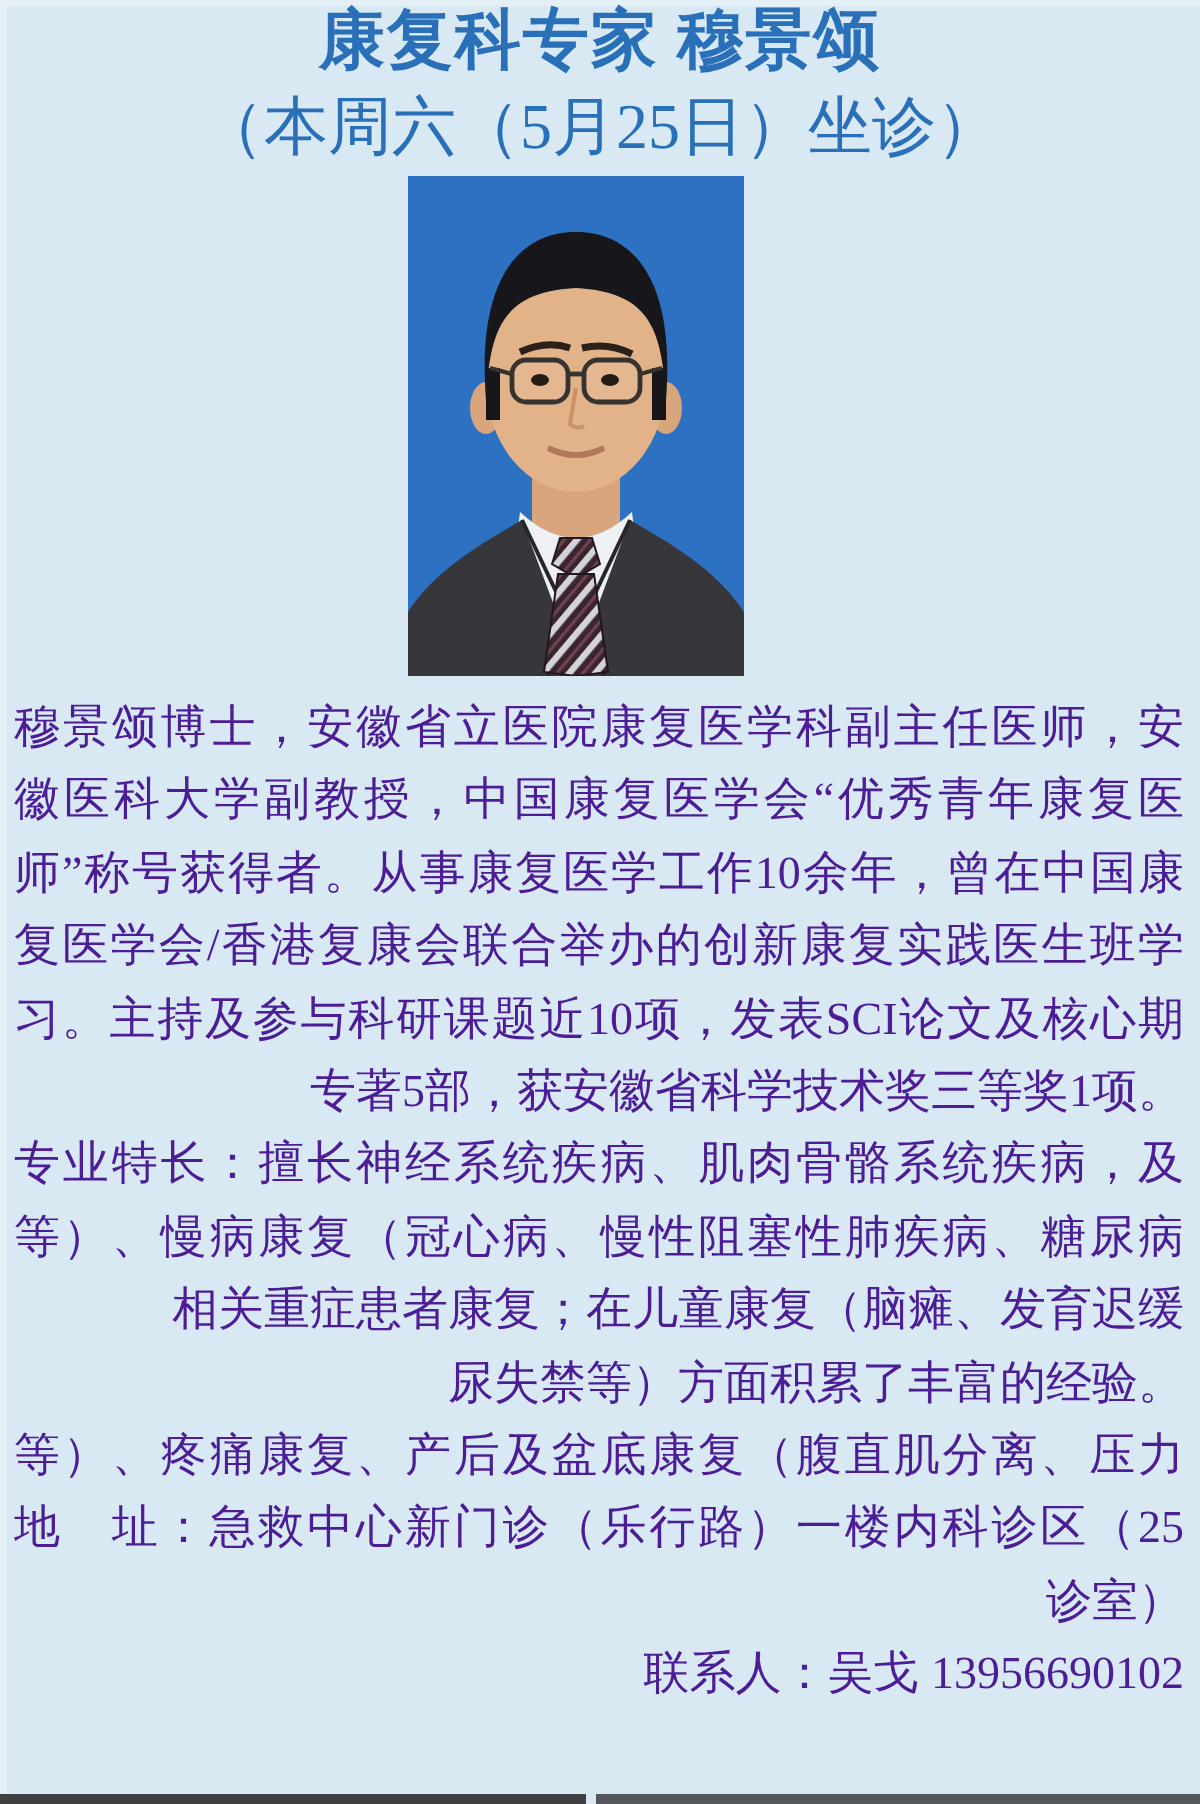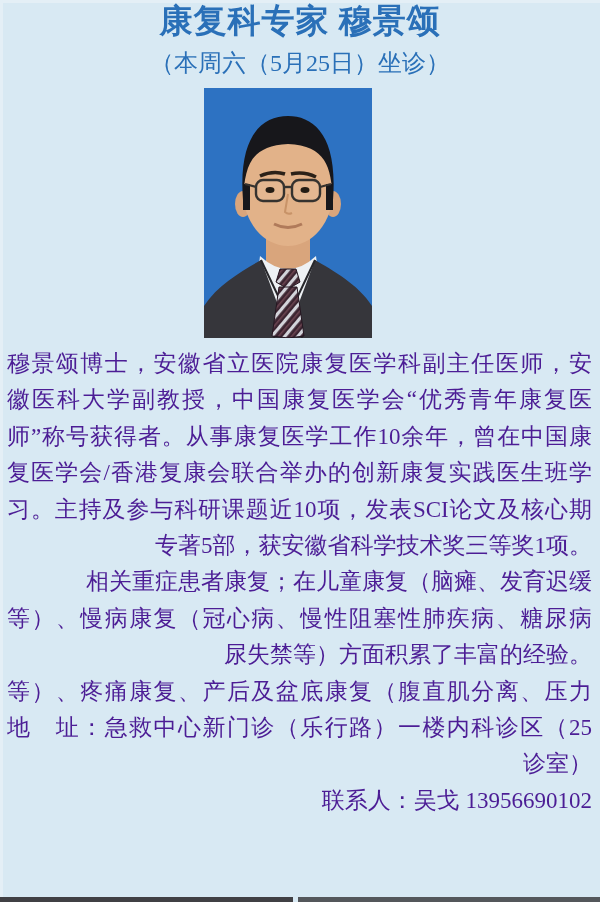--- a/index.html
+++ b/index.html
@@ -22,21 +22,21 @@
     text-align: center;
     color: #2a70b8;
   }
   .title-line1 {
     font-size: 33px;
     line-height: 43px;
     font-weight: 600;
     letter-spacing: 1px;
   }
   .title-line2 {
-    font-size: 24px;
+    font-size: 32px;
     line-height: 41px;
     font-weight: 400;
   }
   .photo-frame {
     position: absolute;
     left: 204px; top: 88px;
     width: 168px; height: 250px;
   }
   .photo-frame svg { display: block; }
   .bio {
@@ -123,22 +123,23 @@
     </svg>
   </div>
 
   <div class="bio">
     <div class="bline j">穆景颂博士，安徽省立医院康复医学科副主任医师，安</div>
     <div class="bline j">徽医科大学副教授，中国康复医学会“优秀青年康复医</div>
     <div class="bline j">师”称号获得者。从事康复医学工作10余年，曾在中国康</div>
     <div class="bline j">复医学会/香港复康会联合举办的创新康复实践医生班学</div>
     <div class="bline j">习。主持及参与科研课题近10项，发表SCI论文及核心期</div>
     <div class="bline">专著5部，获安徽省科学技术奖三等奖1项。</div>
+    <div class="bline j">专业特长：擅长神经系统疾病、肌肉骨骼系统疾病，及</div>
+    <div class="bline j">等）、慢病康复（冠心病、慢性阻塞性肺疾病、糖尿病</div>
     <div class="bline">相关重症患者康复；在儿童康复（脑瘫、发育迟缓</div>
-    <div class="bline j">等）、慢病康复（冠心病、慢性阻塞性肺疾病、糖尿病</div>
     <div class="bline">尿失禁等）方面积累了丰富的经验。</div>
     <div class="bline j">等）、疼痛康复、产后及盆底康复（腹直肌分离、压力</div>
     <div class="bline j">地　址：急救中心新门诊（乐行路）一楼内科诊区（25</div>
     <div class="bline">诊室）</div>
     <div class="bline">联系人：吴戈 13956690102</div>
   </div>
 
   <div class="bottom-strip-left"></div>
   <div class="bottom-strip-right"></div>
 

